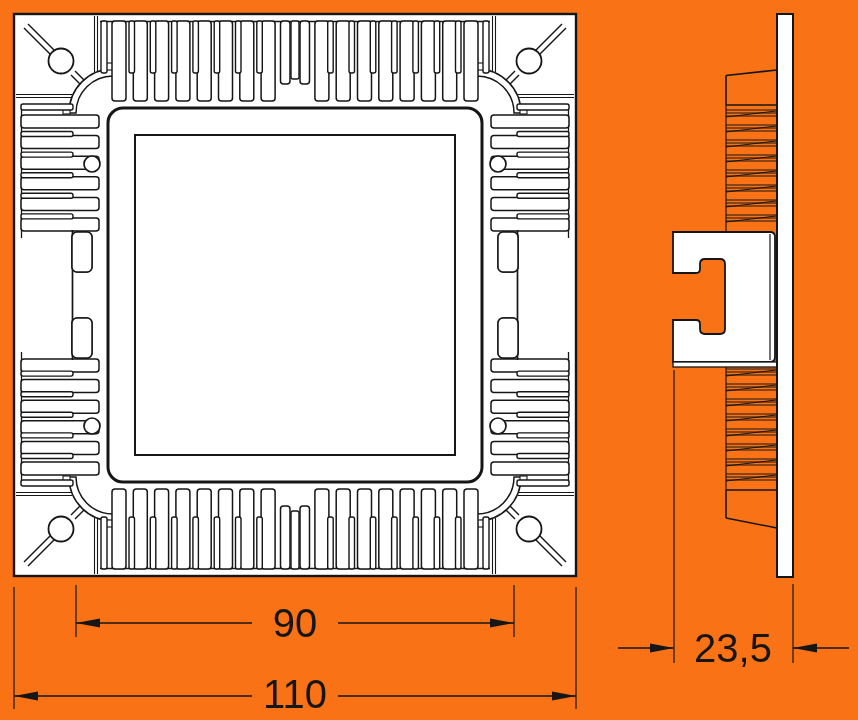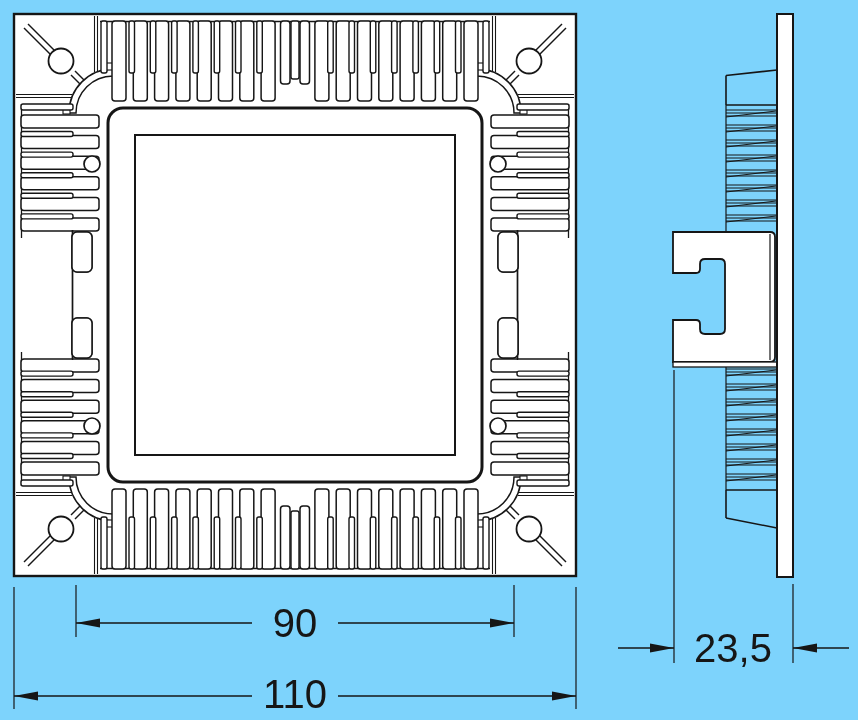--- a/index.html
+++ b/index.html
@@ -1,16 +1,16 @@
 <!DOCTYPE html>
 <html><head>
 <meta charset="utf-8">
 <style>
   html,body{margin:0;padding:0;background:#ffffff;}
-  .page{width:858px;height:720px;background:#7dd3fc;position:relative;overflow:hidden;
+  .page{width:858px;height:720px;background:#f97316;position:relative;overflow:hidden;
         font-family:"Liberation Sans", sans-serif;}
   svg{display:block;}
   .dim-text{font-family:"Liberation Sans", sans-serif;font-size:40px;fill:#161616;}
   .ln{stroke:#161616;fill:none;}
   .fill-w{fill:#ffffff;stroke:#161616;}
   .arrow{fill:#161616;stroke:none;}
 </style>
 </head>
 <body>
 

